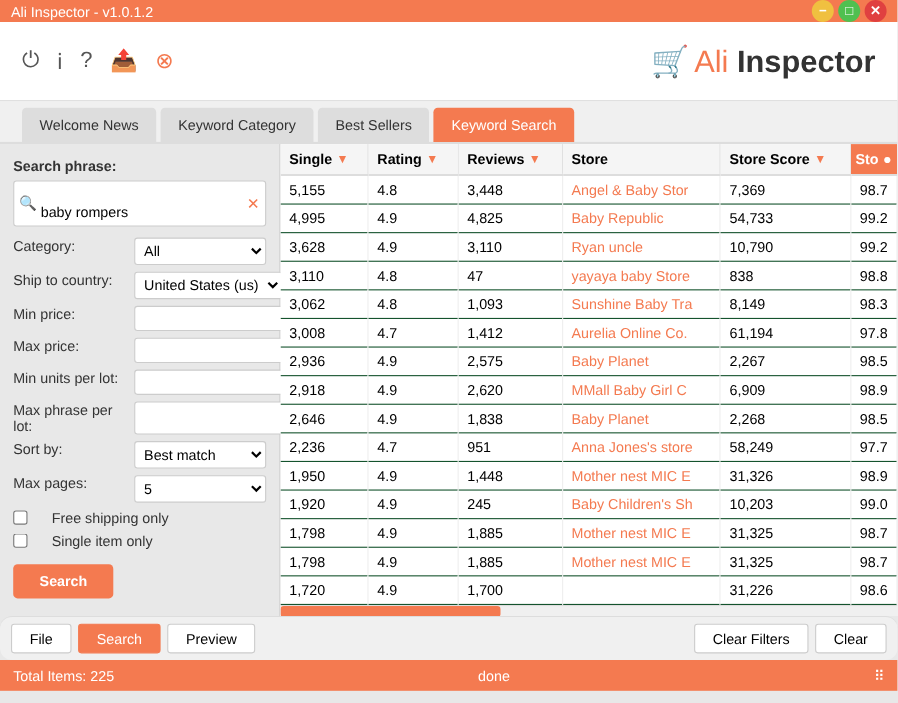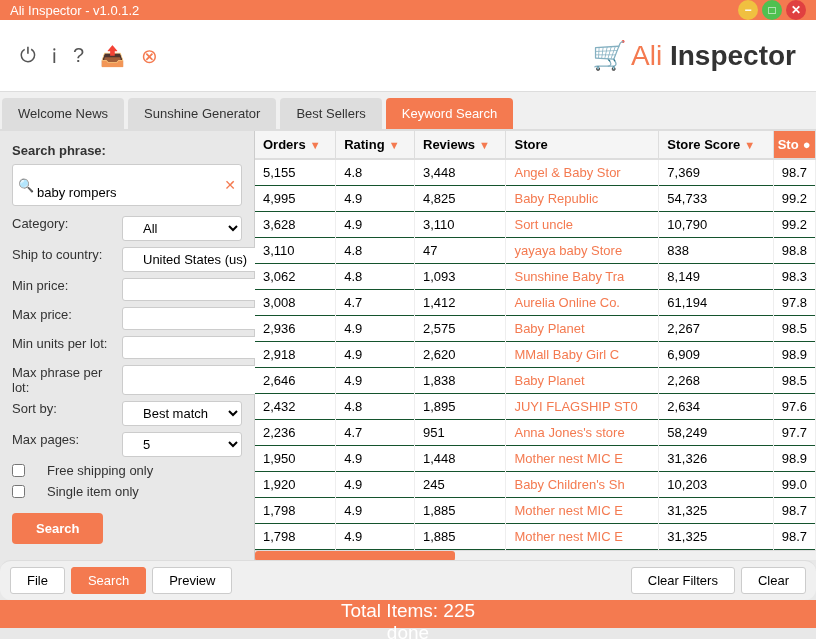--- a/index.html
+++ b/index.html
@@ -44,21 +44,21 @@
     #header .logo { margin-left: auto; font-size: 28px; font-weight: bold; color: #333; }
     #header .logo .cart { color: #f47a50; margin-right: 4px; }
     #header .logo .ali { color: #f47a50; font-weight: normal; }
     #header .logo .inspector { color: #333; }
 
     
     #tabs {
       background: #f0f0f0;
       display: flex;
       border-bottom: 2px solid #ddd;
-      padding: 0 2px;
+      padding: 0 20px;
       padding-top: 6px;
     }
     .tab {
       padding: 8px 16px;
       cursor: pointer;
       border-radius: 4px 4px 0 0;
       background: #ddd;
       margin-right: 4px;
       color: #333;
       font-size: 13px;
@@ -122,21 +122,21 @@
     .form-row input[type="text"] {
       flex: 1;
       padding: 3px 6px;
       border: 1px solid #ccc;
       border-radius: 3px;
       font-size: 13px;
       background: white;
     }
     .form-row select {
       flex: 1;
-      padding: 3px 16px;
+      padding: 3px 4px;
       border: 1px solid #ccc;
       border-radius: 3px;
       font-size: 13px;
       background: white;
       cursor: pointer;
     }
     .checkbox-row {
       display: flex;
       align-items: center;
       margin-bottom: 6px;
@@ -224,23 +224,22 @@
     .spacer { flex: 1; }
 
     
     #status-bar {
       background: #f47a50;
       color: white;
       height: 28px;
       display: flex;
       align-items: center;
       padding: 0 12px;
-      font-size: 19px;
+      font-size: 13px;
       justify-content: space-between;
-      flex-direction: column;
     }
     #status-bar .done { margin-left: auto; margin-right: auto; }
 
     
     .table-container::-webkit-scrollbar { width: 8px; height: 8px; }
     .table-container::-webkit-scrollbar-track { background: #f0f0f0; }
     .table-container::-webkit-scrollbar-thumb { background: #f47a50; border-radius: 4px; }
 
     
     .hscroll-bar {
@@ -278,21 +277,21 @@
     <span>📤</span>
     <span style="color:#f47a50;">⊗</span>
   </div>
   <div class="logo">
     <span class="cart">🛒</span><span class="ali">Ali</span><span class="inspector"> Inspector</span>
   </div>
 </div>
 
 <div id="tabs">
   <div class="tab">Welcome News</div>
-  <div class="tab">Sunshine Generator</div>
+  <div class="tab">Keyword Category</div>
   <div class="tab">Best Sellers</div>
   <div class="tab active">Keyword Search</div>
 </div>
 
 <div id="main">
 
   <div id="left-panel">
     <div class="section-label">Search phrase:</div>
     <div class="search-box">
       <span class="search-icon">🔍</span>
@@ -361,21 +360,21 @@
     <button class="search-btn">Search</button>
   </div>
 
   <div id="right-panel">
     <div class="table-container">
       <table>
         <thead>
           <tr>
             <th>
               <div class="col-header">
-                <span>Orders</span>
+                <span>Single</span>
                 <span class="filter-icon">▼</span>
               </div>
             </th>
             <th>
               <div class="col-header">
                 <span>Rating</span>
                 <span class="filter-icon">▼</span>
               </div>
             </th>
             <th>
@@ -417,21 +416,21 @@
     <td>4.9</td>
     <td>4,825</td>
     <td><a href="#">Baby Republic</a></td>
     <td>54,733</td>
     <td>99.2</td>
   </tr>
             <tr>
     <td>3,628</td>
     <td>4.9</td>
     <td>3,110</td>
-    <td><a href="#">Sort uncle</a></td>
+    <td><a href="#">Ryan uncle</a></td>
     <td>10,790</td>
     <td>99.2</td>
   </tr>
             <tr>
     <td>3,110</td>
     <td>4.8</td>
     <td>47</td>
     <td><a href="#">yayaya baby Store</a></td>
     <td>838</td>
     <td>98.8</td>
@@ -468,28 +467,20 @@
     <td>6,909</td>
     <td>98.9</td>
   </tr>
             <tr>
     <td>2,646</td>
     <td>4.9</td>
     <td>1,838</td>
     <td><a href="#">Baby Planet</a></td>
     <td>2,268</td>
     <td>98.5</td>
-  </tr>
-            <tr>
-    <td>2,432</td>
-    <td>4.8</td>
-    <td>1,895</td>
-    <td><a href="#">JUYI FLAGSHIP ST0</a></td>
-    <td>2,634</td>
-    <td>97.6</td>
   </tr>
             <tr>
     <td>2,236</td>
     <td>4.7</td>
     <td>951</td>
     <td><a href="#">Anna Jones's store</a></td>
     <td>58,249</td>
     <td>97.7</td>
   </tr>
             <tr>

